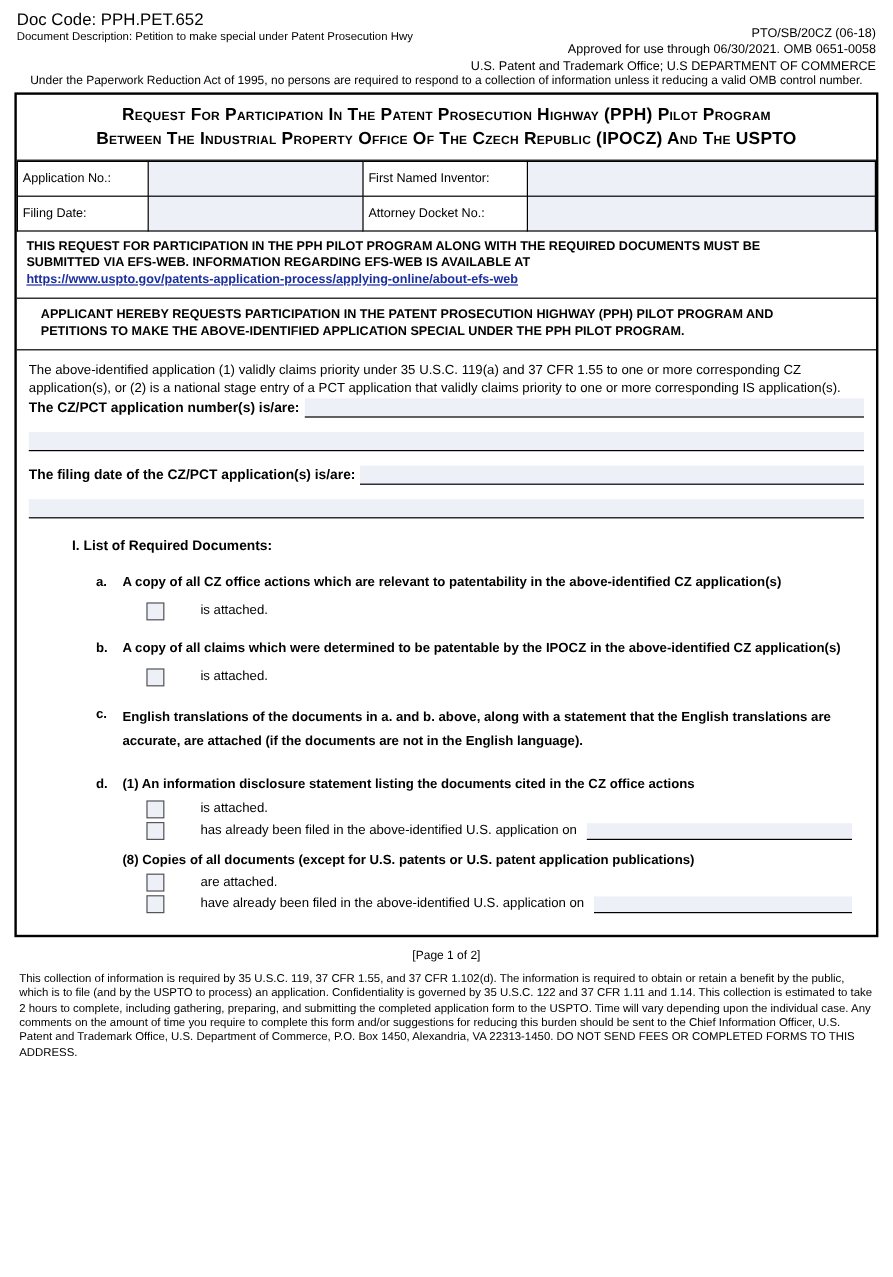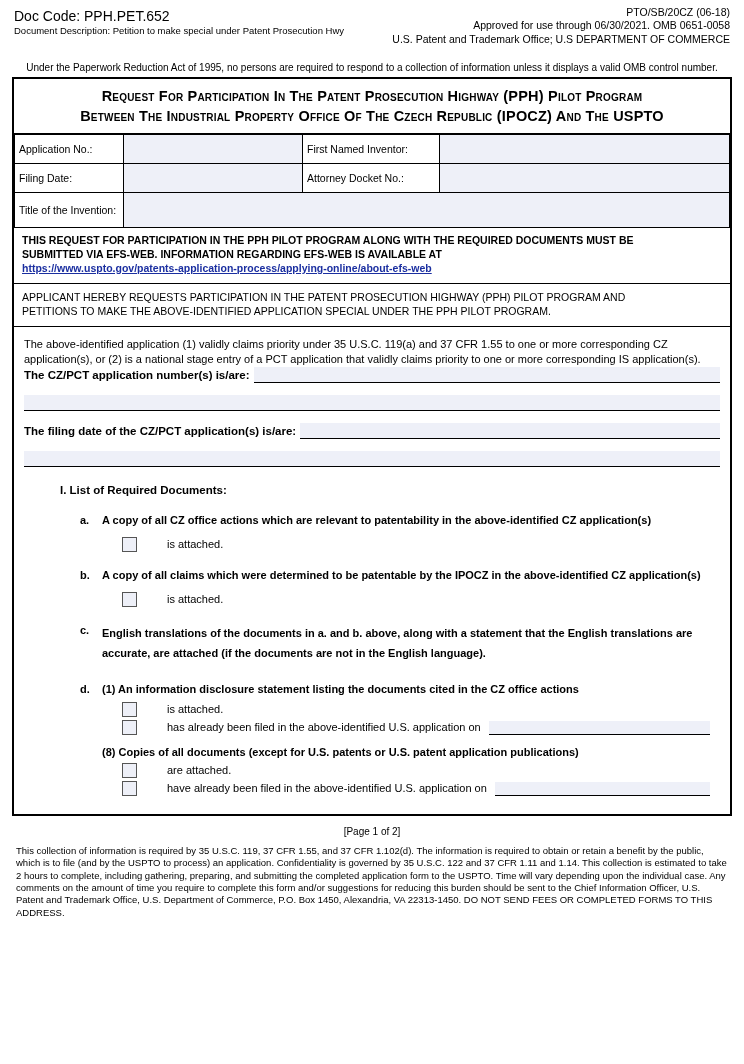--- a/index.html
+++ b/index.html
@@ -29,21 +29,21 @@
     font-weight: 400;
     margin: 2px 0 0 2px;
   }
   .docdesc {
     font-size: 9.5px;
     margin: 1px 0 0 2px;
   }
   .hdr-right {
     position: absolute;
     right: 14px;
-    top: 6px;
+    top: 22px;
     text-align: right;
     font-size: 10.5px;
     line-height: 1.28;
   }
   .omb-line {
     text-align: center;
     font-size: 10px;
     margin-top: 2px;
   }
 
@@ -91,23 +91,23 @@
     line-height: 1.32;
   }
   .notice a {
     color: #1a2ea0;
     text-decoration: underline;
     font-weight: bold;
     word-break: break-all;
   }
   .notice2 {
     border-bottom: 1.5px solid #000;
-    padding: 7px 8px 8px 8px;
+    padding: 7px 8px 8px 20px;
     font-size: 10.5px;
-    font-weight: normal;
+    font-weight: bold;
     line-height: 1.32;
   }
 
   .body-block {
     padding: 10px 10px 6px 10px;
     font-size: 11px;
     line-height: 1.35;
   }
   .para {
   }
@@ -202,21 +202,21 @@
 <div class="page">
 
   <div>
     <div class="doccode">Doc Code: PPH.PET.652</div>
     <div class="docdesc">Document Description: Petition to make special under Patent Prosecution Hwy</div>
     <div class="hdr-right">
       <div>PTO/SB/20CZ (06-18)</div>
       <div>Approved for use through 06/30/2021. OMB 0651-0058</div>
       <div>U.S. Patent and Trademark Office; U.S DEPARTMENT OF COMMERCE</div>
     </div>
-    <div class="omb-line" style="margin-top:26px;">Under the Paperwork Reduction Act of 1995, no persons are required to respond to a collection of information unless it displays a valid OMB control number.</div>
+    <div class="omb-line" style="margin-top:26px;">Under the Paperwork Reduction Act of 1995, no persons are required to respond to a collection of information unless it reducing a valid OMB control number.</div>
   </div>
 
   <div class="form">
 
     <div class="title-block">
       <div class="title-line sc">Request For Participation In The Patent Prosecution Highway (PPH) Pilot Program</div>
       <div class="title-line sc">Between The Industrial Property Office Of The Czech Republic (IPOCZ) And The USPTO</div>
     </div>
 
     <table class="fields">
@@ -226,24 +226,20 @@
         <td class="val" style="width:170px;"></td>
         <td class="lbl" style="width:128px;">First Named Inventor:</td>
         <td class="val"></td>
       </tr>
       <tr>
         <td class="lbl">Filing Date:</td>
         <td class="val"></td>
         <td class="lbl">Attorney Docket No.:</td>
         <td class="val"></td>
       </tr>
-      <tr>
-        <td class="lbl lbl-2l" style="height:30px;">Title of the Invention:</td>
-        <td class="val" colspan="3"></td>
-      </tr>
     </tbody>
       </table>
 
     <div class="notice">
       <div>THIS REQUEST FOR PARTICIPATION IN THE PPH PILOT PROGRAM ALONG WITH THE REQUIRED DOCUMENTS MUST BE</div>
       <div>SUBMITTED VIA EFS-WEB. INFORMATION REGARDING EFS-WEB IS AVAILABLE AT</div>
       <a href="#">https://www.uspto.gov/patents-application-process/applying-online/about-efs-web</a>
     </div>
 
     <div class="notice2">

